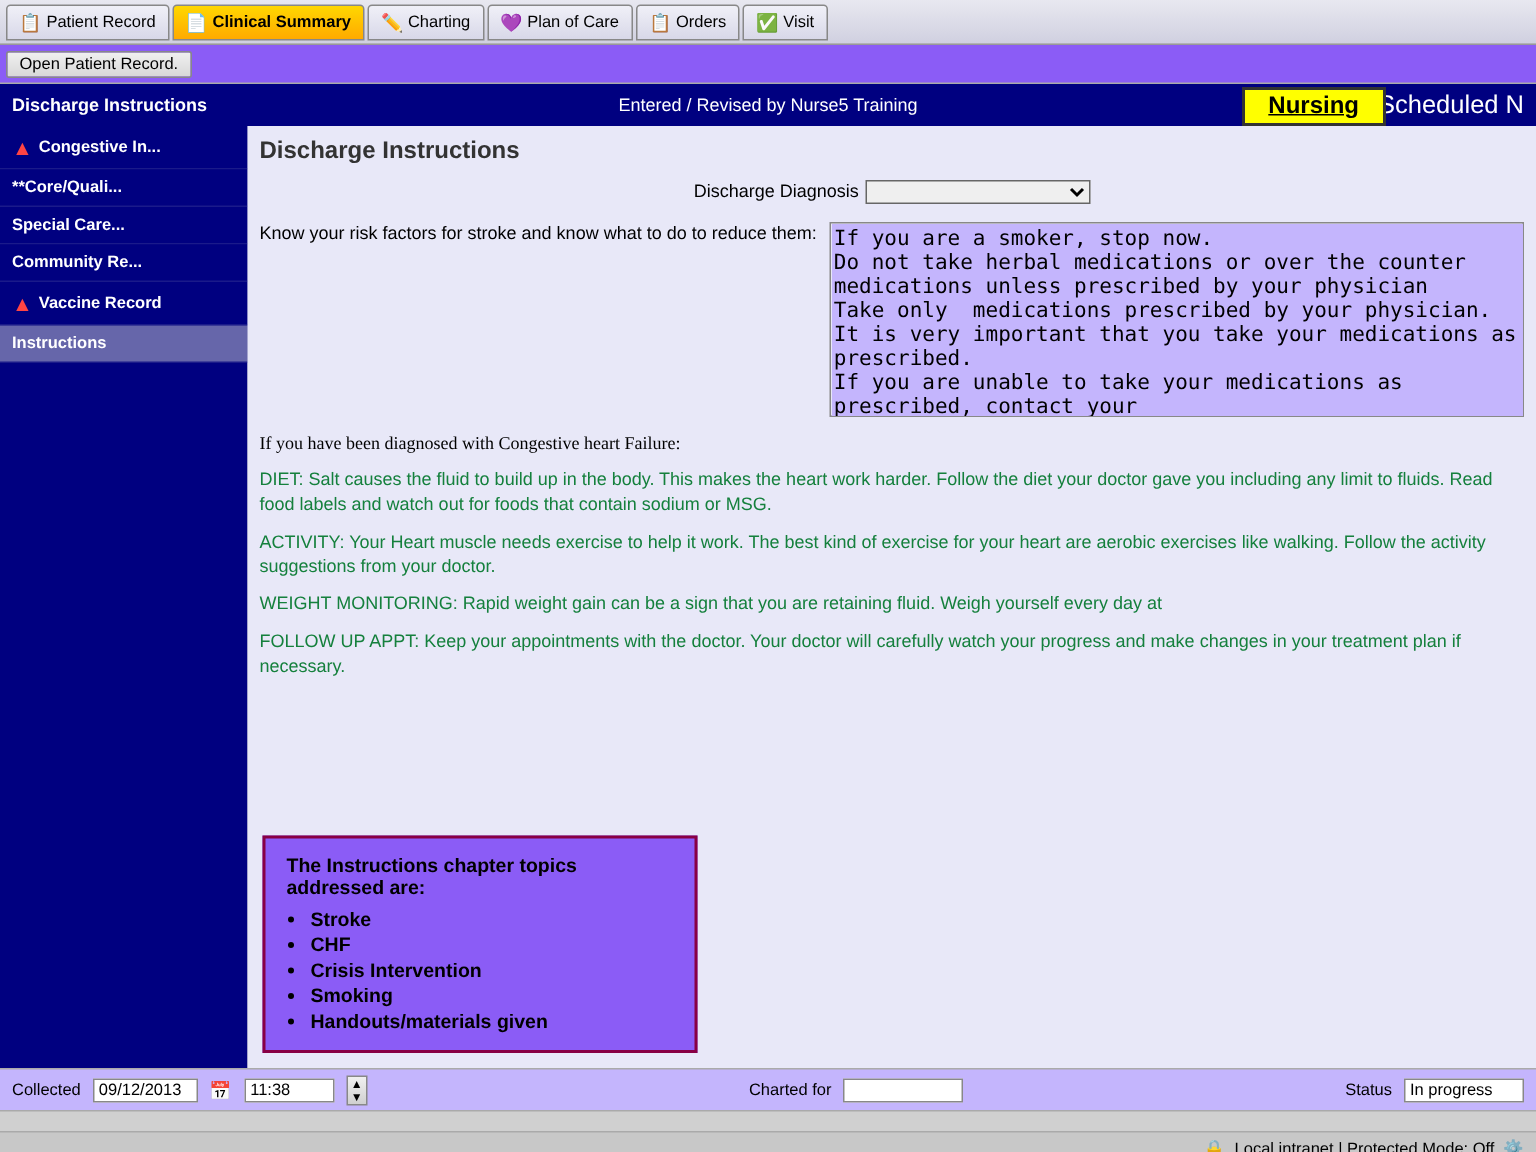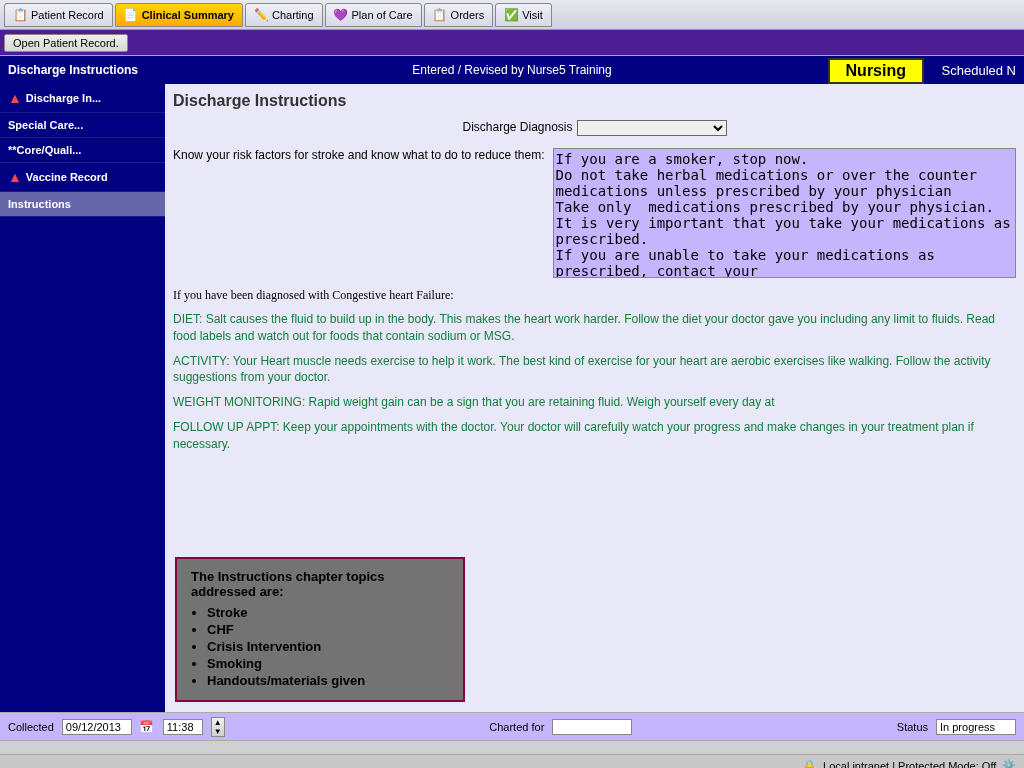--- a/index.html
+++ b/index.html
@@ -28,21 +28,21 @@
       height: 24px;
     }
     .nav-tab.active {
       background: linear-gradient(to bottom, #ffd700, #ffaa00);
       font-weight: bold;
     }
     .nav-tab-icon { font-size: 12px; }
 
     
     .second-bar {
-      background: #4c1d95;
+      background: #8b5cf6;
       height: 26px;
       display: flex;
       align-items: center;
       padding: 0 4px;
       border-bottom: 1px solid #aaa;
     }
     .open-patient-btn {
       background: linear-gradient(to bottom, #f0f0f0, #d8d8d8);
       border: 1px solid #888;
       padding: 2px 8px;
@@ -67,33 +67,34 @@
     }
     .header-bar .entered-by {
       position: absolute;
       left: 50%;
       transform: translateX(-50%);
       font-size: 12px;
     }
     .header-bar .scheduled {
       position: absolute;
       right: 8px;
-      font-size: 13px;
+      font-size: 17px;
     }
     .nursing-badge {
       position: absolute;
       right: 100px;
       top: 2px;
       background: yellow;
       color: black;
       font-weight: bold;
       font-size: 16px;
       padding: 2px 16px;
       border: 2px solid #333;
       z-index: 10;
+      text-decoration: underline;
     }
 
     
     .main-layout {
       display: flex;
       height: calc(768px - 30px - 26px - 28px - 28px - 28px);
     }
 
     
     .sidebar {
@@ -185,21 +186,21 @@
     .content-body p {
       margin-bottom: 8px;
       line-height: 1.4;
     }
 
     
     .tooltip-box {
       position: absolute;
       left: 10px;
       bottom: 10px;
-      background: #737373;
+      background: #8b5cf6;
       border: 2px solid #880044;
       padding: 10px 14px;
       width: 290px;
       color: black;
       z-index: 20;
     }
     .tooltip-box .tooltip-title {
       font-weight: bold;
       font-size: 13px;
       margin-bottom: 6px;
@@ -224,21 +225,21 @@
       gap: 8px;
       font-size: 11px;
     }
     .bottom-bar label { font-weight: normal; }
     .bottom-bar input[type="text"] {
       border: 1px solid #888;
       padding: 1px 3px;
       font-size: 11px;
     }
     .bottom-bar .date-input { width: 70px; }
-    .bottom-bar .time-input { width: 40px; }
+    .bottom-bar .time-input { width: 60px; }
     .spinner-btn {
       background: linear-gradient(to bottom, #f0f0f0, #d0d0d0);
       border: 1px solid #888;
       cursor: pointer;
       padding: 0 2px;
       font-size: 8px;
       height: 20px;
       display: flex;
       flex-direction: column;
       justify-content: center;
@@ -308,27 +309,30 @@
   <span class="entered-by">Entered / Revised by  Nurse5 Training</span>
   <div class="nursing-badge">Nursing</div>
   <span class="scheduled">Scheduled N</span>
 </div>
 
 <div class="main-layout">
 
   <div class="sidebar">
     <div class="sidebar-item">
       <span class="warn-icon">▲</span>
-      <span>Discharge In...</span>
+      <span>Congestive In...</span>
+    </div>
+    <div class="sidebar-item">
+      <span>**Core/Quali...</span>
     </div>
     <div class="sidebar-item">
       <span>Special Care...</span>
     </div>
     <div class="sidebar-item">
-      <span>**Core/Quali...</span>
+      <span>Community Re...</span>
     </div>
     <div class="sidebar-item">
       <span class="warn-icon">▲</span>
       <span>Vaccine Record</span>
     </div>
     <div class="sidebar-item active">
       <span>Instructions</span>
     </div>
   </div>
 

